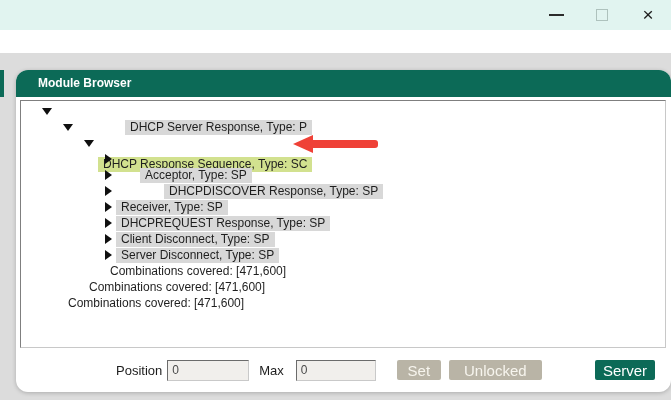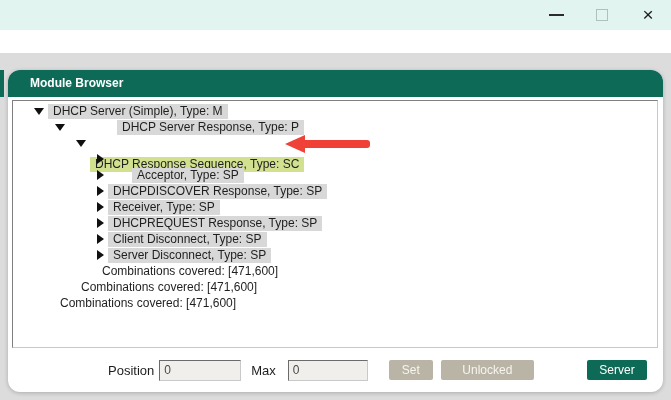--- a/index.html
+++ b/index.html
@@ -30,21 +30,21 @@
     left:638px; top:2px; width:20px; height:26px;
     font-size:19px; color:#1d1d1d; text-align:center; line-height:26px;
   }
   
   .side-fragment{
     position:absolute; left:0; top:70px; width:4px; height:27px;
     background:var(--header-teal);
   }
   
   .panel{
-    position:absolute; left:8px; top:70px; width:655px; height:322px;
+    position:absolute; left:16px; top:70px; width:655px; height:322px;
     background:#ffffff; border-radius:12px;
     box-shadow:0 1px 4px rgba(0,0,0,0.22);
   }
   .panel-header{
     height:27px; background:var(--header-teal);
     border-radius:12px 12px 0 0;
     color:#ffffff; font-size:12px; font-weight:bold;
     line-height:27px; padding-left:22px;
   }
   .tree-box{
@@ -82,21 +82,21 @@
   .footer-label{font-size:13px; color:#1d1d1d; flex:none;}
   .num-input{
     height:21px; background:#f1efec; font-family:"Liberation Sans", sans-serif;
     border:1px solid; border-color:#6b6b6b #c9c9c9 #c9c9c9 #6b6b6b;
     font-size:12px; color:#4a4a4a; padding-left:4px; flex:none;
   }
   .input-position{width:82px; margin-left:5px;}
   .input-max{width:80px; margin-left:12px;}
   .label-max{margin-left:10px;}
   .btn{
-    height:20px; border:none; border-radius:2px; font-size:12px;
+    height:20px; border:none; border-radius:2px; font-size:15px;
     font-family:"Liberation Sans", sans-serif; text-align:center; flex:none; cursor:default;
   }
   .btn-set{width:44px; margin-left:21px; background:var(--button-tan); color:#f7f5ee;}
   .btn-unlocked{width:93px; margin-left:8px; background:var(--button-tan); color:#f7f5ee;}
   .btn-clear{width:60px; margin-left:auto; background:var(--button-teal); color:#ffffff;}
 </style>
 </head>
 <body>
 
 <div class="titlebar">
@@ -109,38 +109,37 @@
 
 <div class="panel">
   <div class="panel-header">
     <span>Module Browser</span>
   </div>
 
   <div class="tree-box">
     <div id="tree-rows">
         <div class="tree-row" style="padding-left: 21px;">
           <span class="tri tri-down"></span>
-          <span class="tree-label chip">DHCP Server (Simple), Type: M</span>
         </div>
         <div class="tree-row" style="padding-left: 42px; gap: 48px;">
           <span class="tri tri-down"></span>
           <span class="tree-label chip">DHCP Server Response, Type: P</span>
         </div>
         <div class="tree-row" style="padding-left: 63px;">
           <span class="tri tri-down"></span>
           <span class="tree-label chip-selected">DHCP Response Sequence, Type: SC</span>
         </div>
         <div class="tree-row" style="padding-left: 84px;">
           <span class="tri tri-right"></span>
         </div>
         <div class="tree-row" style="padding-left: 84px; gap: 24px;">
           <span class="tri tri-right"></span>
           <span class="tree-label chip">Acceptor, Type: SP</span>
         </div>
-        <div class="tree-row" style="padding-left: 84px;">
+        <div class="tree-row" style="padding-left: 84px; gap: 48px;">
           <span class="tri tri-right"></span>
           <span class="tree-label chip">DHCPDISCOVER Response, Type: SP</span>
         </div>
         <div class="tree-row" style="padding-left: 84px;">
           <span class="tri tri-right"></span>
           <span class="tree-label chip">Receiver, Type: SP</span>
         </div>
         <div class="tree-row" style="padding-left: 84px;">
           <span class="tri tri-right"></span>
           <span class="tree-label chip">DHCPREQUEST Response, Type: SP</span>

